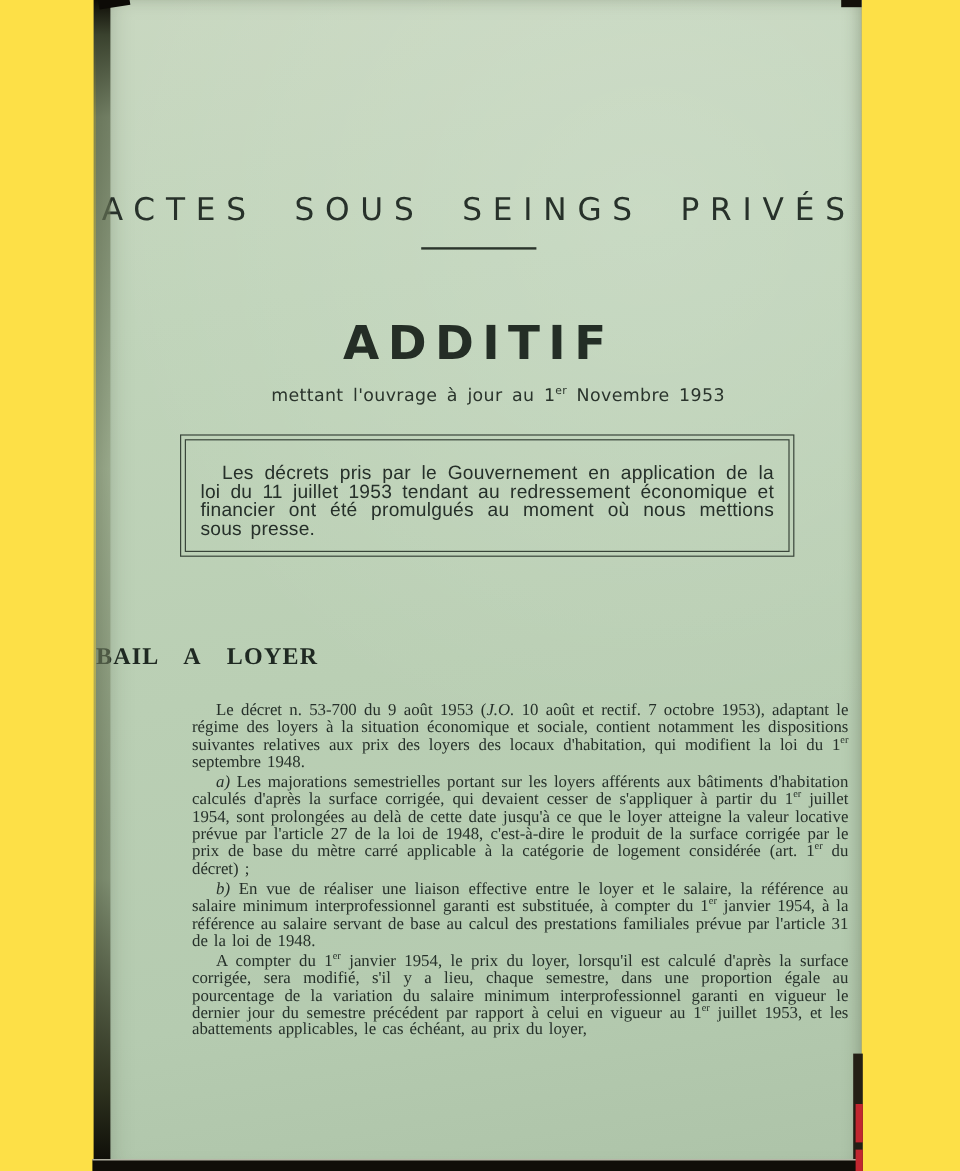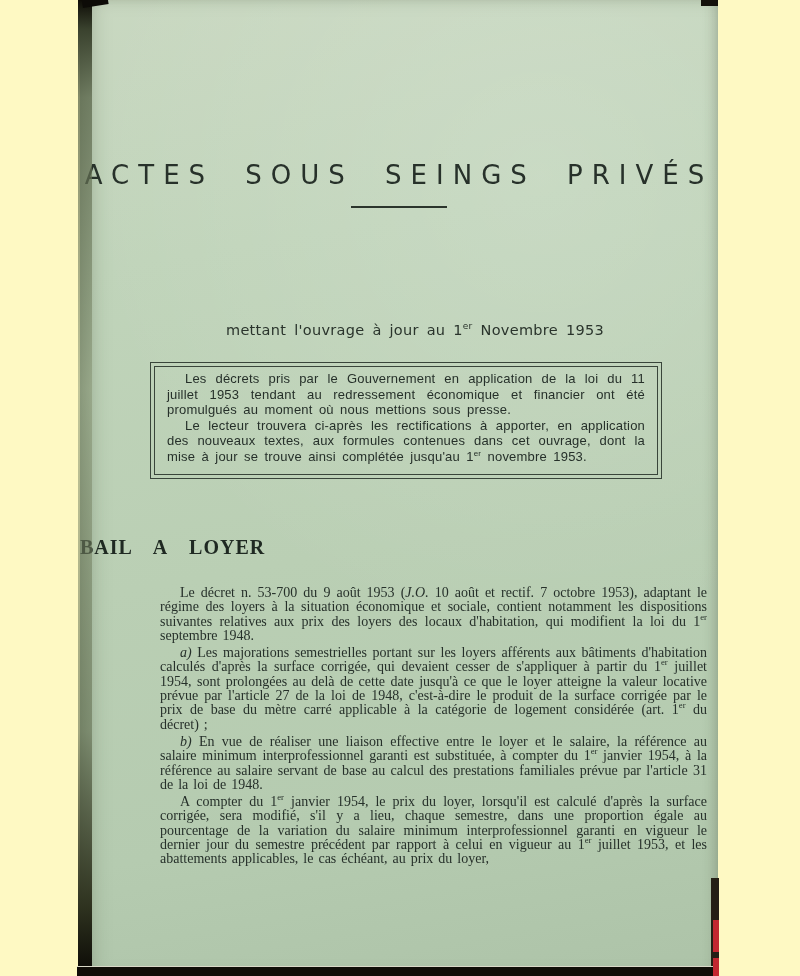--- a/index.html
+++ b/index.html
@@ -1,17 +1,17 @@
 <!DOCTYPE html>
 <html><head>
 <meta charset="utf-8">
 <style>
   html,body{margin:0;padding:0;width:800px;height:976px;overflow:hidden;background:#fdfdfb;}
   *{box-sizing:border-box;}
-  .scan{position:absolute;inset:0;width:800px;height:976px;background:#fef9c3;}
+  .scan{position:absolute;inset:0;width:800px;height:976px;background:#fde047;}
 
   
   .page{position:absolute;left:80px;top:0;width:638px;height:976px;
     background:
       radial-gradient(120% 80% at 72% 18%, rgba(255,255,255,0.14), transparent 60%),
       linear-gradient(170deg,#c9d8c1 0%,#c0d4ba 25%,#bacfb4 55%,#b5cbb0 80%,#adc3a8 100%);
     box-shadow: inset 16px 0 26px -14px rgba(35,45,25,.55), inset -9px 0 14px -8px rgba(60,70,45,.38);
   }
 
   
@@ -32,22 +32,22 @@
     width:96px;height:2px;background:#2b352c;}
   .main-title{position:absolute;left:0;right:0;top:267px;text-align:center;
     font-family:"DejaVu Sans",sans-serif;font-size:39px;font-weight:bold;
     letter-spacing:7px;color:#242e26;line-height:40px;}
   .subtitle{position:absolute;left:0;right:0;top:322px;text-align:center;
     font-family:"DejaVu Sans",sans-serif;font-size:14.5px;color:#2a342c;
     word-spacing:3px;letter-spacing:.3px;margin-left:32px;}
 
   
   .notice{position:absolute;left:70px;top:362px;width:512px;border:1px solid #39453a;padding:3px;}
-  .notice-inner{border:1px solid #39453a;padding:4px 12px 10px;
-    font-family:"Liberation Sans",sans-serif;font-size:13px;line-height:15.5px;
+  .notice-inner{border:1px solid #39453a;padding:20px 12px 10px;
+    font-family:"Liberation Sans",sans-serif;font-size:16px;line-height:15.5px;
     color:#26302a;text-align:justify;word-spacing:2.5px;letter-spacing:.2px;}
   .notice-inner p{margin:0;text-indent:18px;}
 
   
   .section-title{position:absolute;left:0;right:0;top:536px;text-align:left;
     font-family:Liberation Serif, serif;font-weight:bold;font-size:20px;
     letter-spacing:1px;word-spacing:16px;color:#1f2922;}
   .subsection{position:absolute;left:0;right:0;top:567px;text-align:center;
     font-family:"Liberation Serif","DejaVu Serif",serif;font-weight:bold;font-size:14.5px;
     word-spacing:3px;color:#222c24;}
@@ -76,26 +76,26 @@
 </style>
 </head>
 <body>
 
 <div class="scan">
 
   <div class="page">
 
     <div class="series-title">ACTES SOUS SEINGS PRIVÉS</div>
     <div class="title-rule"></div>
+    <div class="main-title">ADDITIF</div>
     <div class="subtitle">mettant l'ouvrage à jour au 1<sup>er</sup> Novembre 1953</div>
 
     <div class="notice">
       <div class="notice-inner">
         <p>Les décrets pris par le Gouvernement en application de la loi du 11 juillet 1953 tendant au redressement économique et financier ont été promulgués au moment où nous mettions sous presse.</p>
-        <p>Le lecteur trouvera ci-après les rectifications à apporter, en application des nouveaux textes, aux formules contenues dans cet ouvrage, dont la mise à jour se trouve ainsi complétée jusqu'au 1<sup>er</sup> novembre 1953.</p>
       </div>
     </div>
 
     <div class="section-title">BAIL A LOYER</div>
 
     <div class="body-text">
       <p>Le décret n. 53-700 du 9 août 1953 (<i>J.O.</i> 10 août et rectif. 7 octobre 1953), adaptant le régime des loyers à la situation économique et sociale, contient notamment les dispositions suivantes relatives aux prix des loyers des locaux d'habitation, qui modifient la loi du 1<sup>er</sup> septembre 1948.</p>
       <p><i>a)</i> Les majorations semestrielles portant sur les loyers afférents aux bâtiments d'habitation calculés d'après la surface corrigée, qui devaient cesser de s'appliquer à partir du 1<sup>er</sup> juillet 1954, sont prolongées au delà de cette date jusqu'à ce que le loyer atteigne la valeur locative prévue par l'article 27 de la loi de 1948, c'est-à-dire le produit de la surface corrigée par le prix de base du mètre carré applicable à la catégorie de logement considérée (art. 1<sup>er</sup> du décret) ;</p>
       <p><i>b)</i> En vue de réaliser une liaison effective entre le loyer et le salaire, la référence au salaire minimum interprofessionnel garanti est substituée, à compter du 1<sup>er</sup> janvier 1954, à la référence au salaire servant de base au calcul des prestations familiales prévue par l'article 31 de la loi de 1948.</p>
       <p>A compter du 1<sup>er</sup> janvier 1954, le prix du loyer, lorsqu'il est calculé d'après la surface corrigée, sera modifié, s'il y a lieu, chaque semestre, dans une proportion égale au pourcentage de la variation du salaire minimum interprofessionnel garanti en vigueur le dernier jour du semestre précédent par rapport à celui en vigueur au 1<sup>er</sup> juillet 1953, et les abattements applicables, le cas échéant, au prix du loyer,</p>

